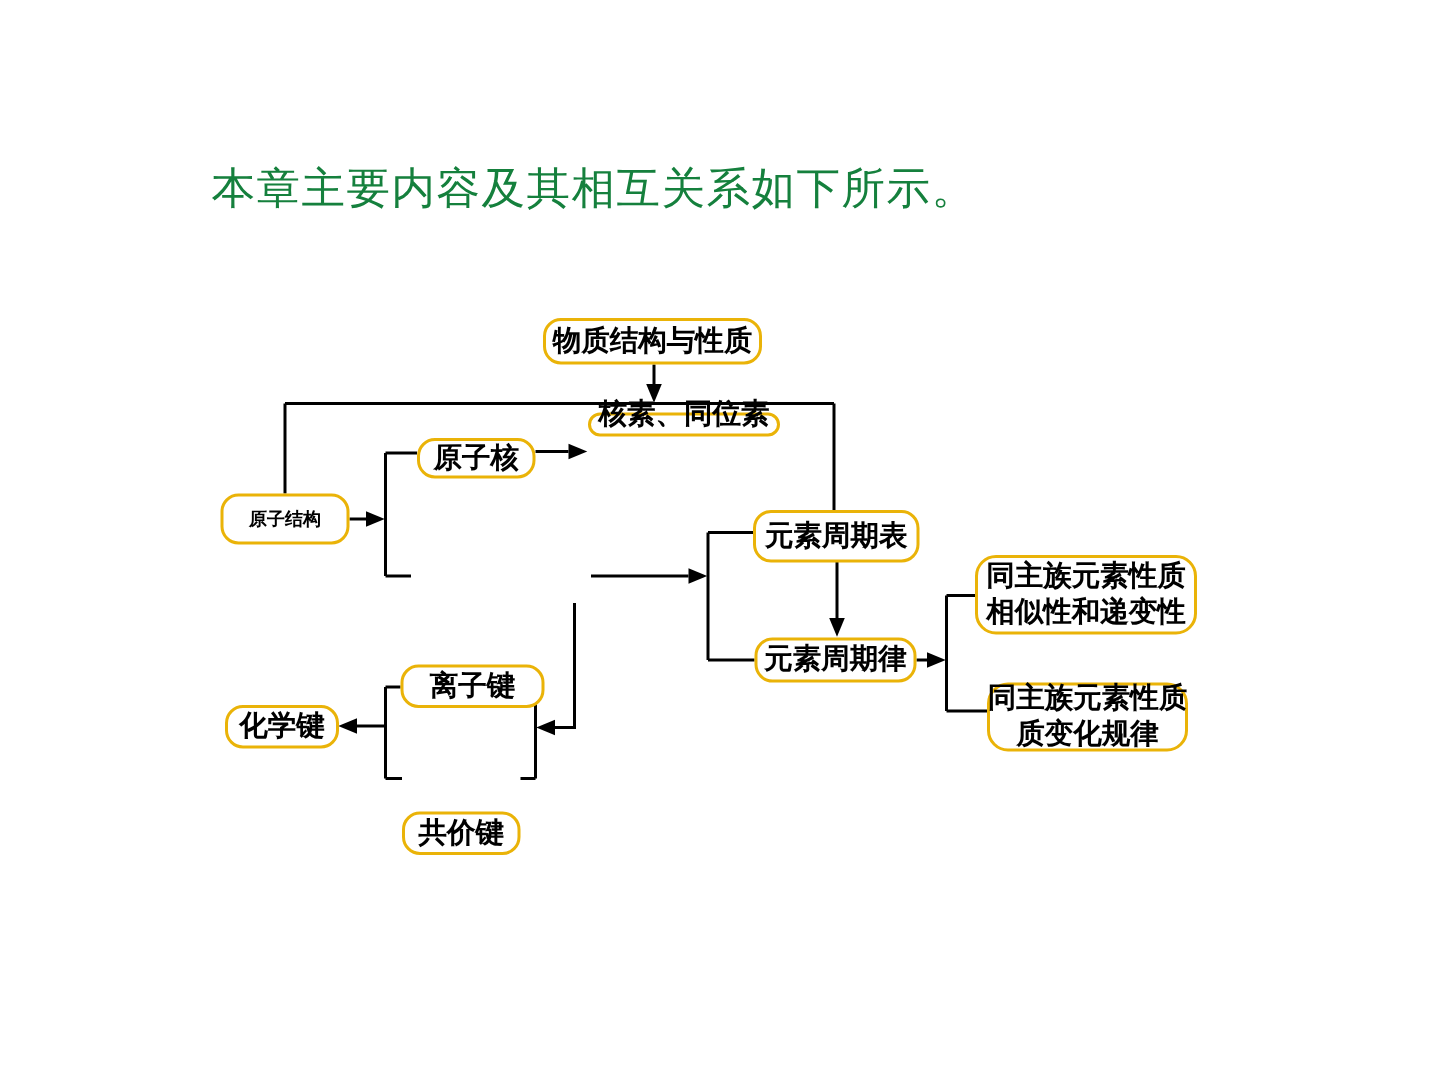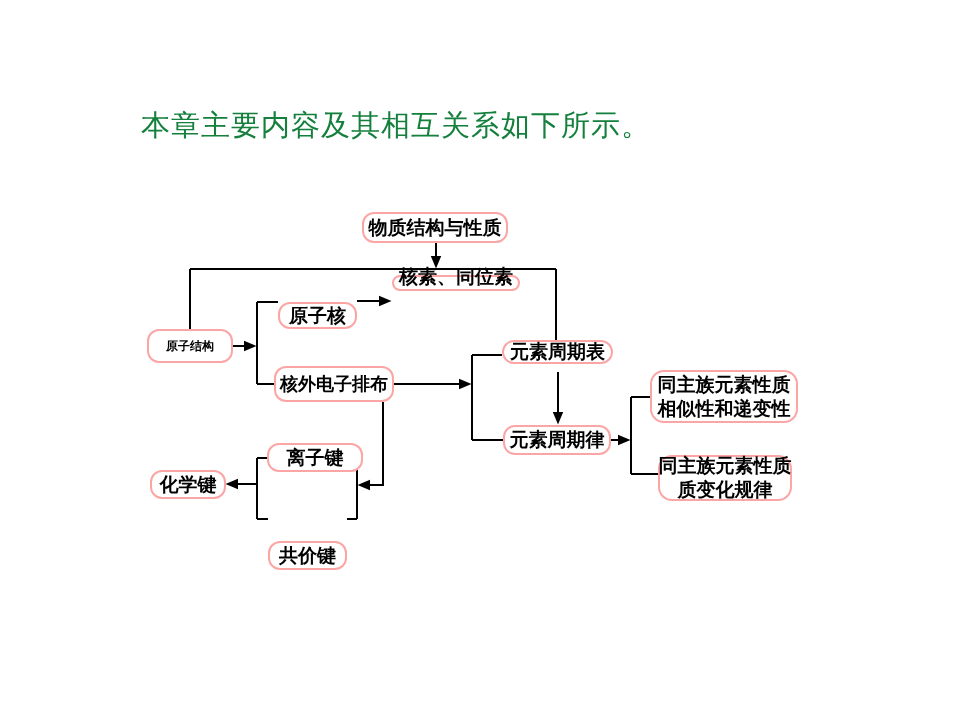--- a/index.html
+++ b/index.html
@@ -29,43 +29,43 @@
     position: absolute;
     left: 0;
     top: 0;
     width: 960px;
     height: 720px;
     pointer-events: none;
   }
   .node {
     position: absolute;
     box-sizing: border-box;
-    border: 2px solid #fca5a5;
+    border: 2px solid #eab308;
     border-radius: 12px;
     background: #ffffff;
     display: flex;
     flex-direction: column;
     align-items: center;
     justify-content: center;
     font-size: 19px;
     font-weight: bold;
     color: #000000;
     line-height: 1.25;
     white-space: nowrap;
     text-align: center;
     z-index: 2;
   }
   .node span { display: block; }
   
   #n-structure { left: 362px; top: 212px; width: 146px; height: 31px; }
-  #n-nucleus   { left: 278px; top: 302px; width: 79px;  height: 27px; text-align: right; }
+  #n-nucleus   { left: 278px; top: 292px; width: 79px;  height: 27px; text-align: right; }
   #n-nuclides  { left: 392px; top: 275px; width: 128px; height: 16px; justify-content: flex-end; }
   #n-atomstruct{ left: 147px; top: 329px; width: 86px;  height: 34px; font-size: 12px; }
   #n-electron  { left: 274px; top: 366px; width: 120px; height: 36px; font-size: 18px; }
-  #n-ptable    { left: 502px; top: 340px; width: 111px; height: 24px; }
+  #n-ptable    { left: 502px; top: 340px; width: 111px; height: 35px; }
   #n-plaw      { left: 503px; top: 425px; width: 108px; height: 30px; }
   #n-group     { left: 650px; top: 370px; width: 148px; height: 53px; border-radius: 14px; }
   #n-period    { left: 658px; top: 455px; width: 134px; height: 46px; border-radius: 14px; }
   #n-ionic     { left: 267px; top: 443px; width: 96px;  height: 29px; }
   #n-chembond  { left: 150px; top: 470px; width: 76px;  height: 29px; }
   #n-covalent  { left: 268px; top: 505px; width: 79px;  height: 29px; margin-top: 36px; }
 </style>
 </head>
 <body>
 
@@ -140,23 +140,20 @@
   </div>
 
   <div class="node" id="n-nuclides">
     <span>核素、同位素</span>
   </div>
 
   <div class="node" id="n-atomstruct">
     <span>原子结构</span>
   </div>
 
-  <div class="node" id="n-electron">
-    <span>核外电子排布</span>
-  </div>
 
   <div class="node" id="n-ptable">
     <span>元素周期表</span>
   </div>
 
   <div class="node" id="n-plaw">
     <span>元素周期律</span>
   </div>
 
   <div class="node" id="n-group">

